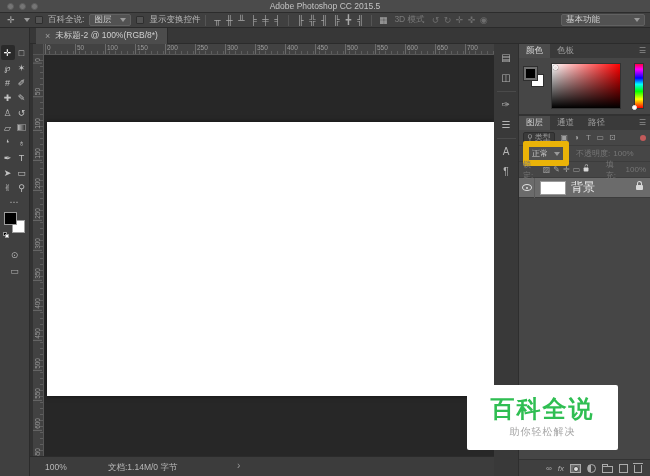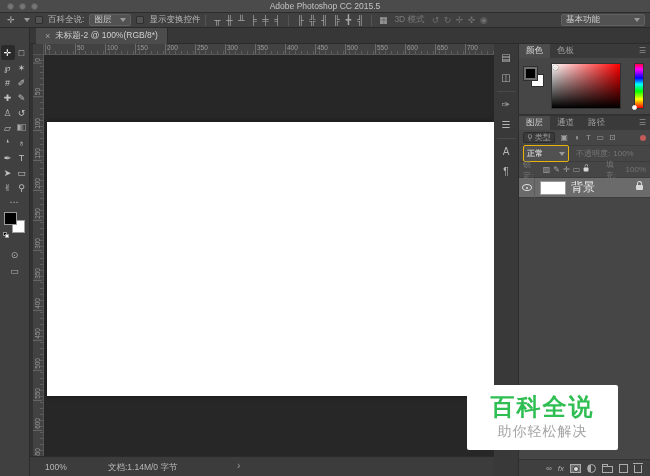--- a/index.html
+++ b/index.html
@@ -91,21 +91,21 @@
   .huebar .mark{position:absolute;left:-3px;bottom:-2px;width:5px;height:5px;border:1px solid #eee;border-radius:50%;background:#fff;}
 
   
   .row{display:flex;align-items:center;gap:3px;padding:0 4px;border-bottom:1px solid #3c3c3c;font-size:8px;color:#9a9a9a;}
   .filterrow{height:16px;}
   .srchbox{display:inline-flex;align-items:center;gap:2px;background:#3a3a3a;border:1px solid #2d2d2d;border-radius:2px;height:11px;padding:0 3px;color:#9a9a9a;}
   .ficons{display:flex;gap:3px;margin-left:2px;}
   .ficons span{font-size:8px;color:#9f9f9f;width:9px;text-align:center;}
   .togdot{width:6px;height:6px;border-radius:50%;background:#c25a5a;margin-left:auto;}
   .blendrow{height:16px;}
-  .blendsel{display:inline-flex;align-items:center;justify-content:space-between;width:46px;height:17px;background:#515151;border:1px solid #eab308;border-radius:2px;padding:0 3px;color:#c9c9c9;font-weight:bold;}
+  .blendsel{display:inline-flex;align-items:center;justify-content:space-between;width:46px;height:25px;background:#515151;border:6px solid #eab308;border-radius:2px;padding:0 3px;color:#c9c9c9;}
   .dimv{color:#767676;}
   .lockrow{height:16px;}
   .lockicons{display:flex;gap:3px;align-items:center;}
   .lockicons .lk{font-size:8px;color:#9f9f9f;}
   .layerrow{height:20px;background:#6b6b6b;border-bottom:1px solid #3c3c3c;display:flex;align-items:center;color:#e8e8e8;font-size:12px;}
   .eyecell{width:16px;height:20px;border-right:1px solid #5c5c5c;display:flex;align-items:center;justify-content:center;}
   .eye{width:10px;height:7px;border:1px solid #ddd;border-radius:50%;position:relative;}
   .eye:after{content:'';position:absolute;left:3px;top:1.5px;width:2.5px;height:2.5px;background:#ddd;border-radius:50%;}
   .thumb{width:26px;height:14px;background:#fff;border:1px solid #9a9a9a;margin:0 5px;}
   .layername{flex:1;}
@@ -121,21 +121,21 @@
   .i-folder{width:11px;height:7px;border:1px solid #ababab;position:relative;margin-top:3px;}
   .i-folder:before{content:'';position:absolute;top:-3px;left:-1px;width:4px;height:2px;border:1px solid #ababab;border-bottom:none;}
   .i-newlayer{width:9px;height:9px;border:1px solid #ababab;position:relative;}
   .i-newlayer:before{content:'';position:absolute;right:0;top:0;width:0;height:0;border:3px solid;border-color:#3f3f3f #3f3f3f transparent transparent;}
   .i-trash{width:8px;height:8px;border:1px solid #ababab;border-top:none;position:relative;margin-top:2px;}
   .i-trash:before{content:'';position:absolute;top:-2px;left:-2px;width:10px;height:1px;background:#ababab;}
 
   
   .watermark{position:absolute;left:467px;top:385px;width:151px;height:65px;background:#fff;border-radius:2px;z-index:60;display:flex;flex-direction:column;align-items:center;justify-content:center;}
   .wm-title{font-size:24px;font-weight:bold;letter-spacing:2px;line-height:1.1;}
-  .wm-sub{font-size:14px;color:#a3a3a3;margin-top:2px;letter-spacing:1px;}
+  .wm-sub{font-size:10px;color:#a3a3a3;margin-top:2px;letter-spacing:1px;}
 </style>
 </head>
 <body>
 
 <div id="app">
 
   <div class="titlebar">
     <div class="lights">
       <span class="light"></span>
       <span class="light"></span>

